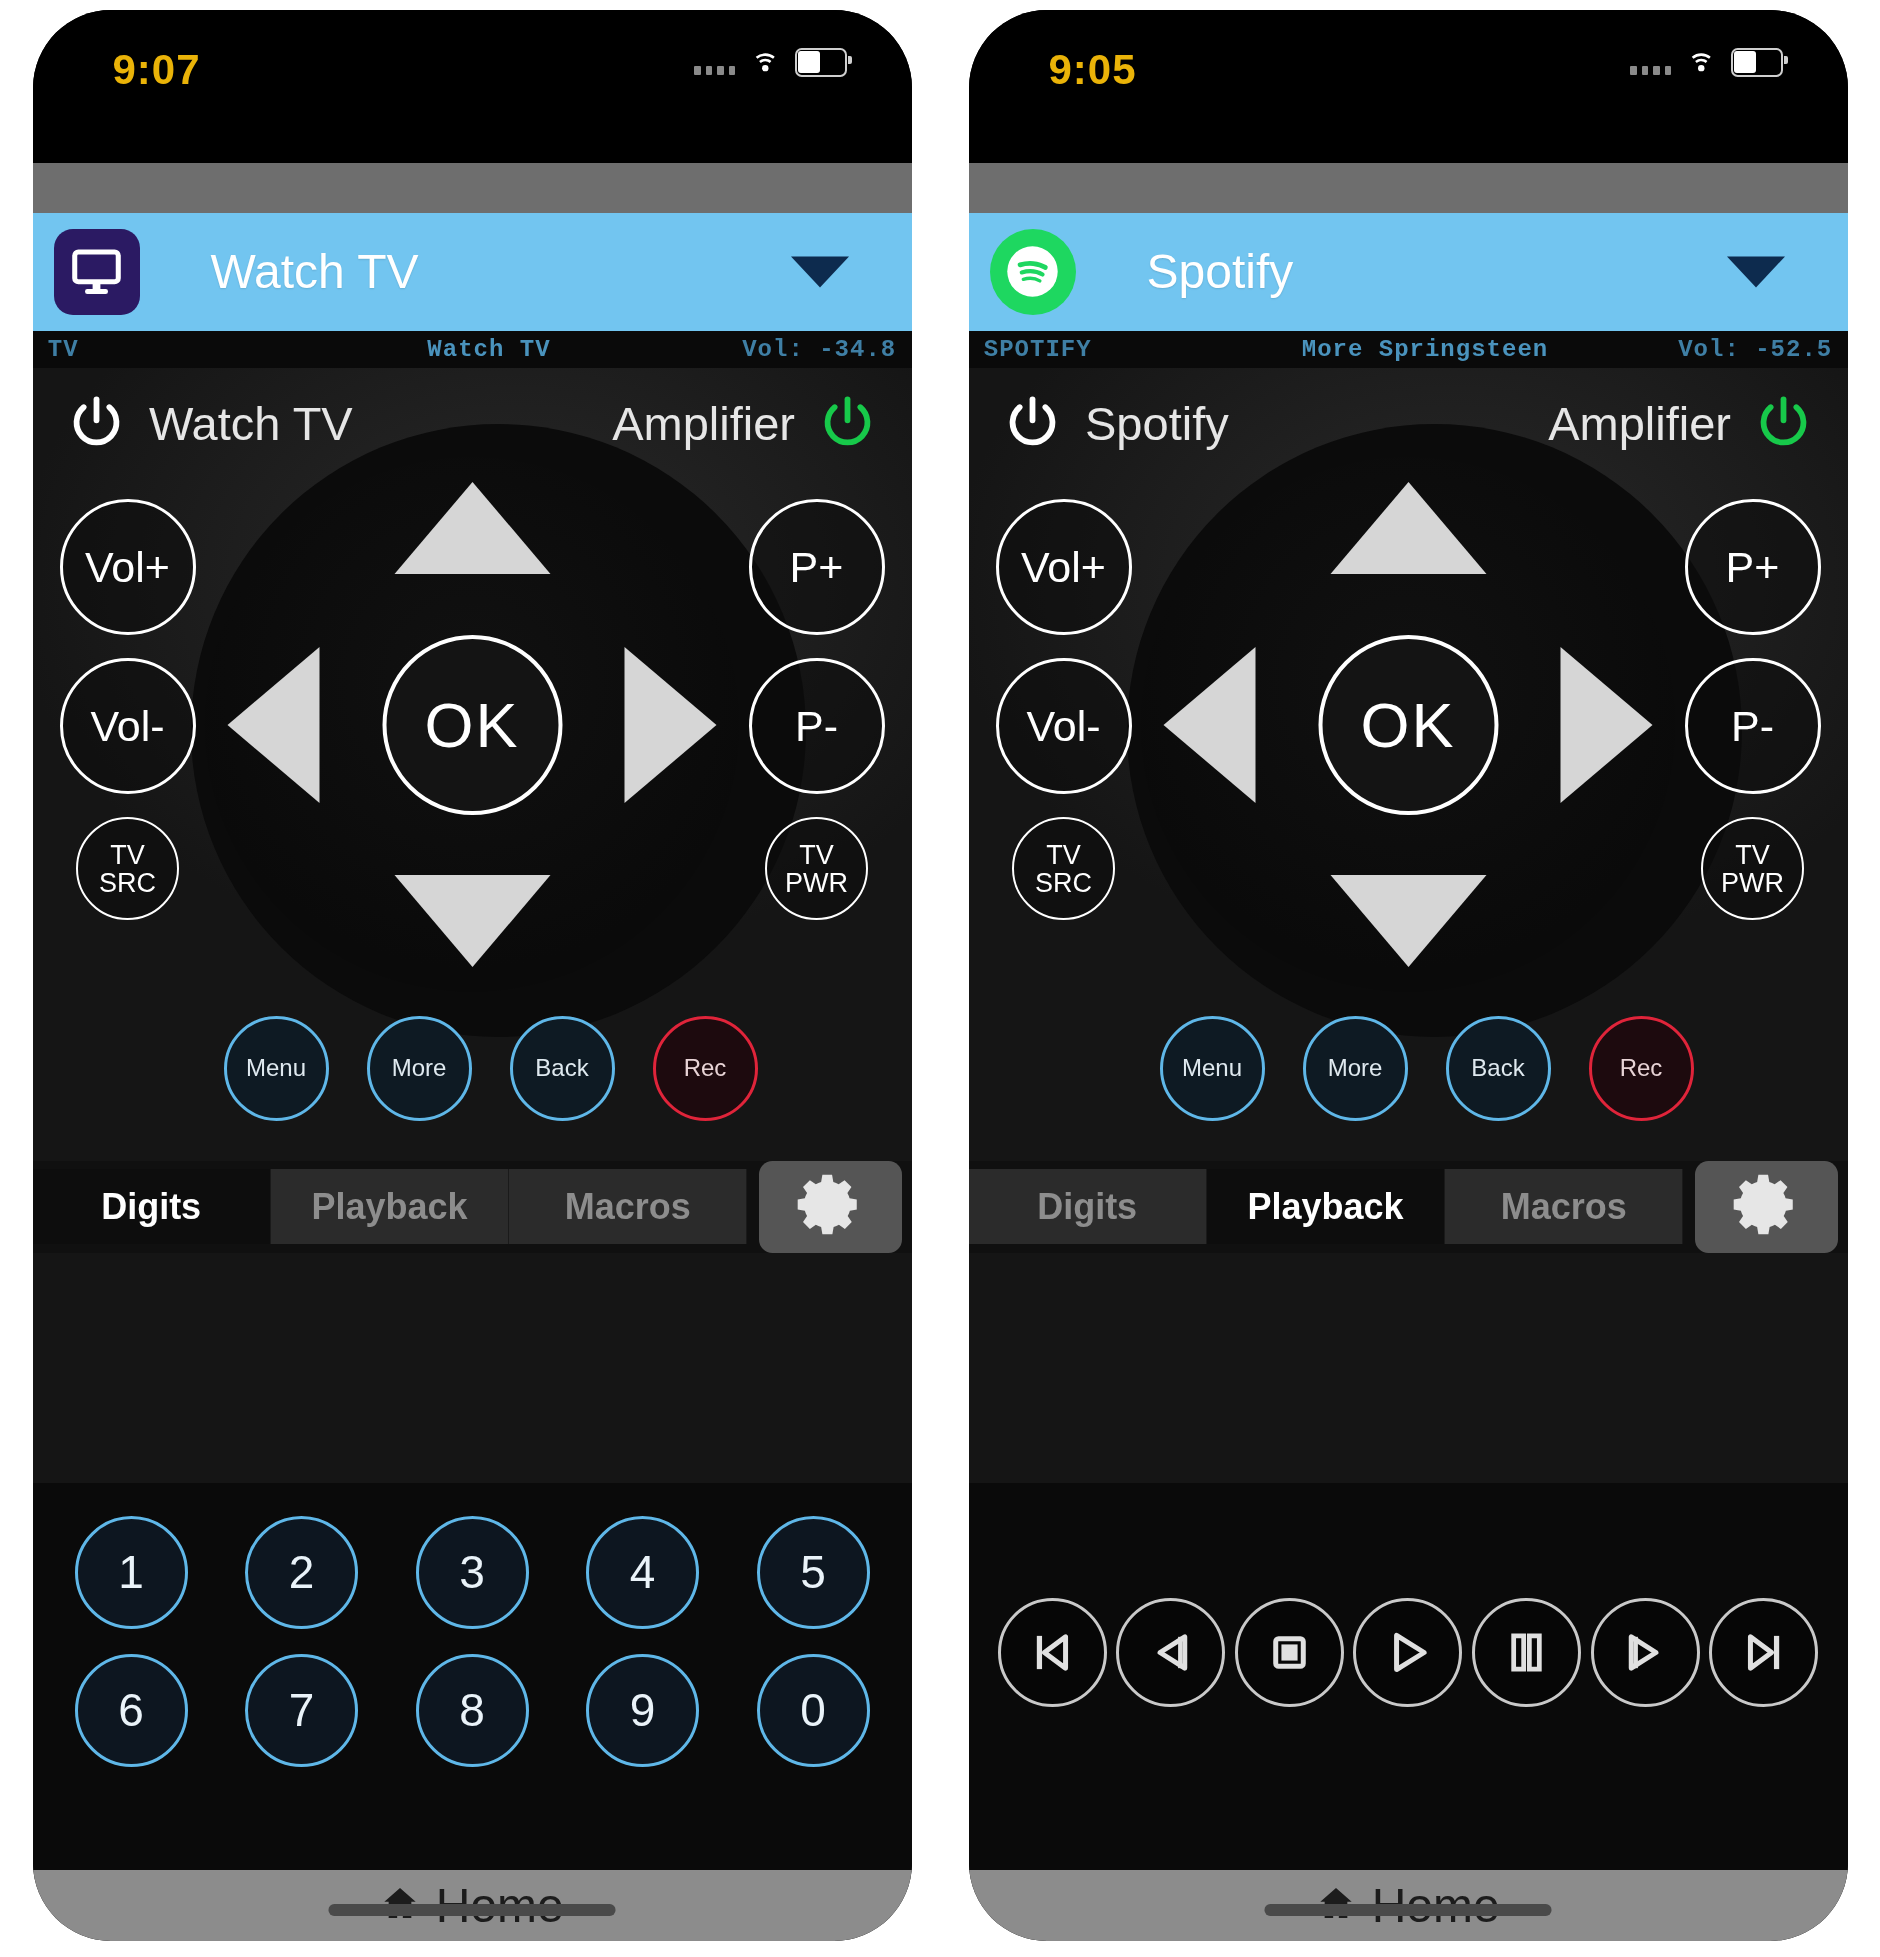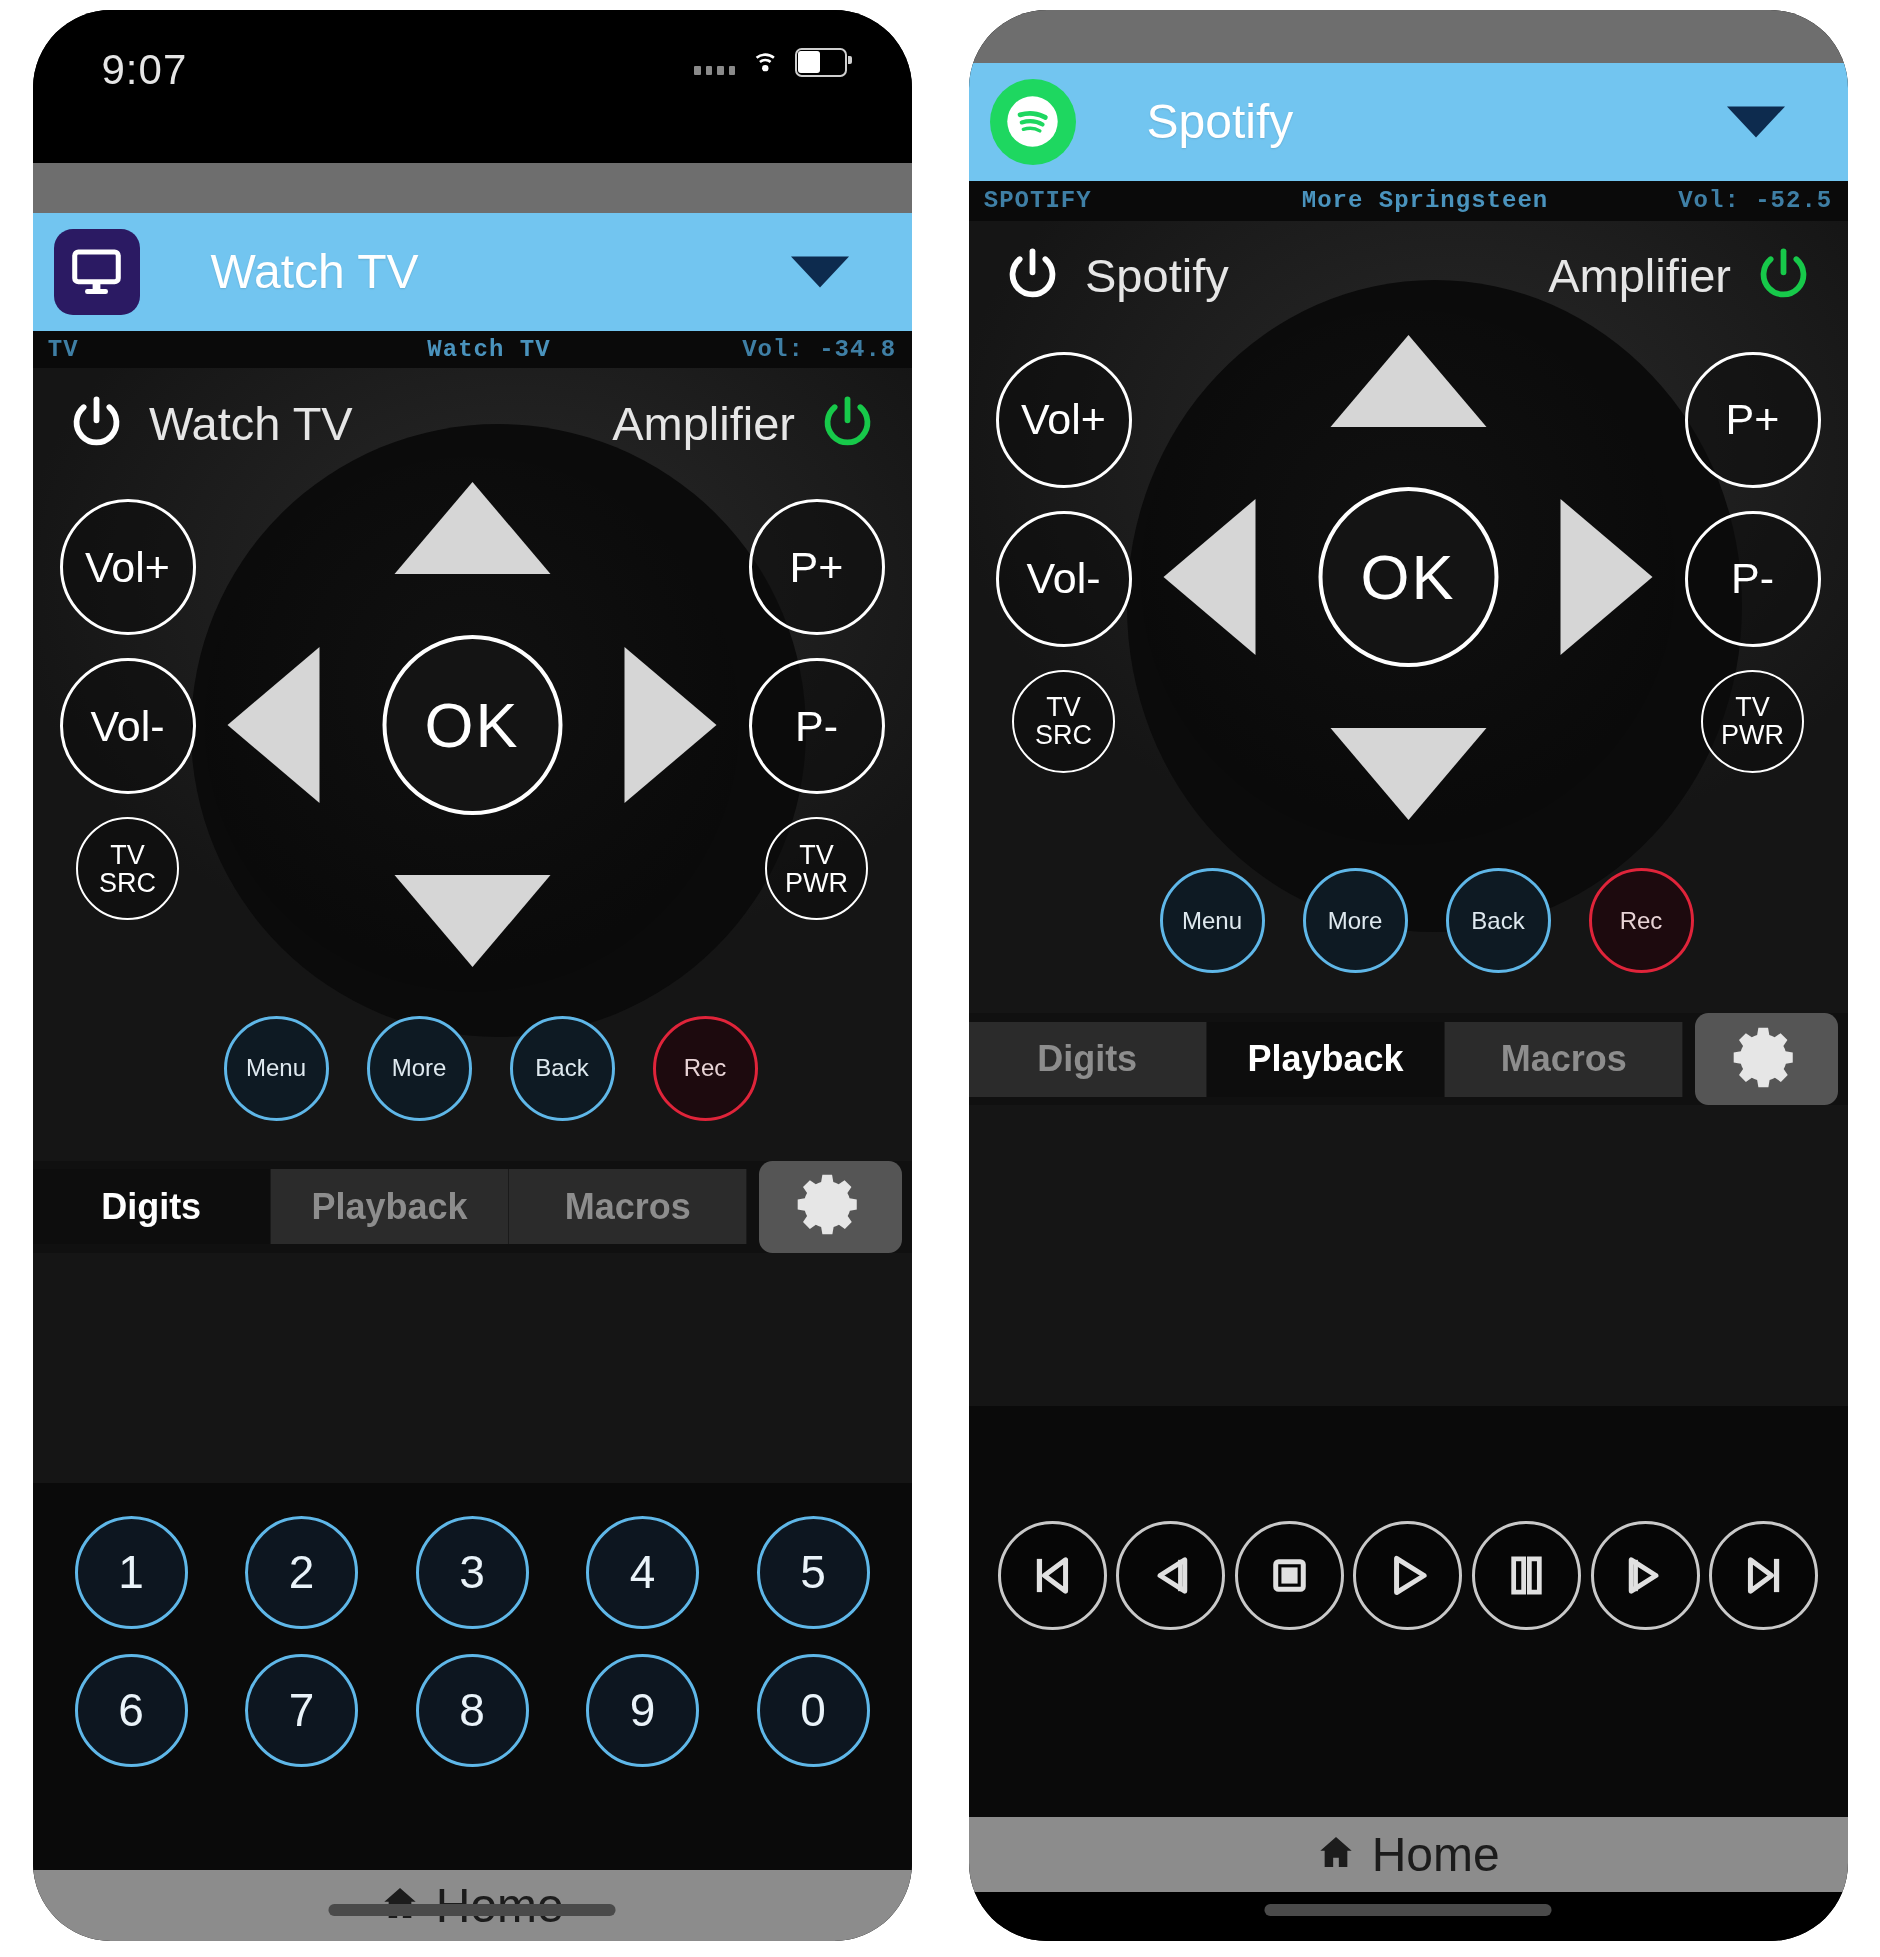--- a/index.html
+++ b/index.html
@@ -20,22 +20,22 @@
     width:879px;height:1931px;
     background:#000;
     border-radius:78px;
     overflow:hidden;
     flex:0 0 auto;
   }
   .notch-row{
     height:163px;position:relative;background:#000;
   }
   .clock{
-    position:absolute;left:69px;top:36px;
-    color:#e5e5e5;font-size:42px;font-weight:normal;letter-spacing:1px;
+    position:absolute;left:80px;top:36px;
+    color:#eab308;font-size:42px;font-weight:bold;letter-spacing:1px;
   }
   .status-right{
     position:absolute;right:65px;top:38px;
     display:flex;align-items:center;gap:13.4px;
   }
   .sig-dots{display:flex;gap:4.8px;align-items:flex-end;height:25px;}
   .sig-dots i{display:block;width:6.7px;height:8.6px;background:#8a8a8a;border-radius:1px;}
   .wifi{width:32.5px;height:25px;position:relative;}
   .batt{
     width:48px;height:25px;border:2.9px solid #cfcfcf;border-radius:6.7px;position:relative;
@@ -353,20 +353,39 @@
             </svg></span>
           <span class="home-label">Home</span>
         </div>
         <div class="bottomblack">
           <span class="home-ind"></span>
         </div>
       </div>
     </div>
     <div class="phone">
       <div class="phone-inner">
+        <div class="notch-row">
+          <div class="clock">9:05</div>
+          <div class="status-right">
+            <span class="sig-dots">
+              <i></i>
+              <i></i>
+              <i></i>
+              <i></i>
+            </span>
+            <span class="wifi"><svg viewBox="0 0 24 24" width="32.5" height="25">
+                <path fill="#fff" d="M12 3.2c3.5 0 6.7 1.25 9.1 3.3l-1.6 1.9A11.7 11.7 0 0 0 12 5.7 11.7 11.7 0 0 0 4.5 8.4L2.9 6.5A14.1 14.1 0 0 1 12 3.2Z"></path>
+                <path fill="#fff" d="M12 8.4c2.2 0 4.3.76 5.9 2.05l-1.6 1.95A6.7 6.7 0 0 0 12 10.9c-1.6 0-3.1.53-4.3 1.5l-1.6-1.95A9.3 9.3 0 0 1 12 8.4Z"></path>
+                <circle cx="12" cy="17.4" r="3.1" fill="#fff"></circle>
+              </svg></span>
+            <span class="batt">
+              <span class="batt-fill"></span>
+            </span>
+          </div>
+        </div>
         <div class="gray-strip"></div>
         <div class="selectors">
           <div class="sel-row">
             <span class="sel-icon ic-spotify">
               <svg viewBox="0 0 24 24" width="55" height="55">
                 <circle cx="12" cy="12" r="11" fill="#fff"></circle>
                 <path d="M6.6 9.1c3.6-1.1 8-.8 11 1.1" fill="none" stroke="#1ed760" stroke-width="2.1" stroke-linecap="round"></path>
                 <path d="M7.3 12.4c3-.9 6.6-.6 9.1.9" fill="none" stroke="#1ed760" stroke-width="1.8" stroke-linecap="round"></path>
                 <path d="M8 15.4c2.4-.7 5.2-.5 7.2.7" fill="none" stroke="#1ed760" stroke-width="1.5" stroke-linecap="round"></path>
               </svg>

